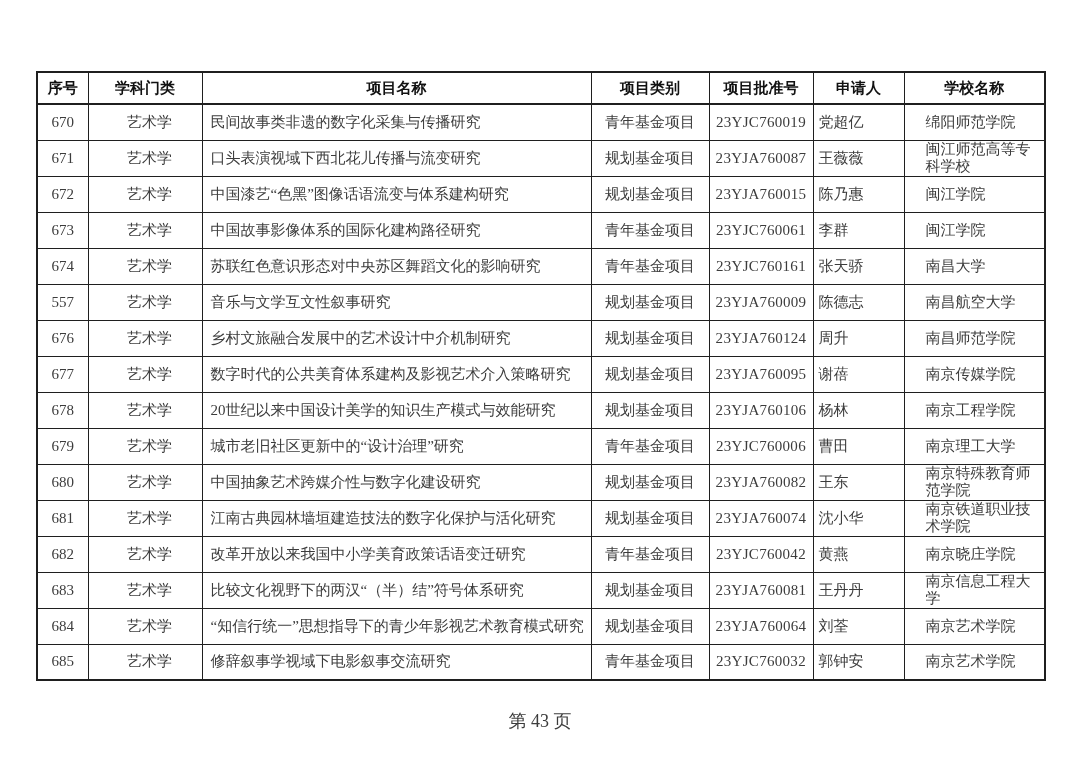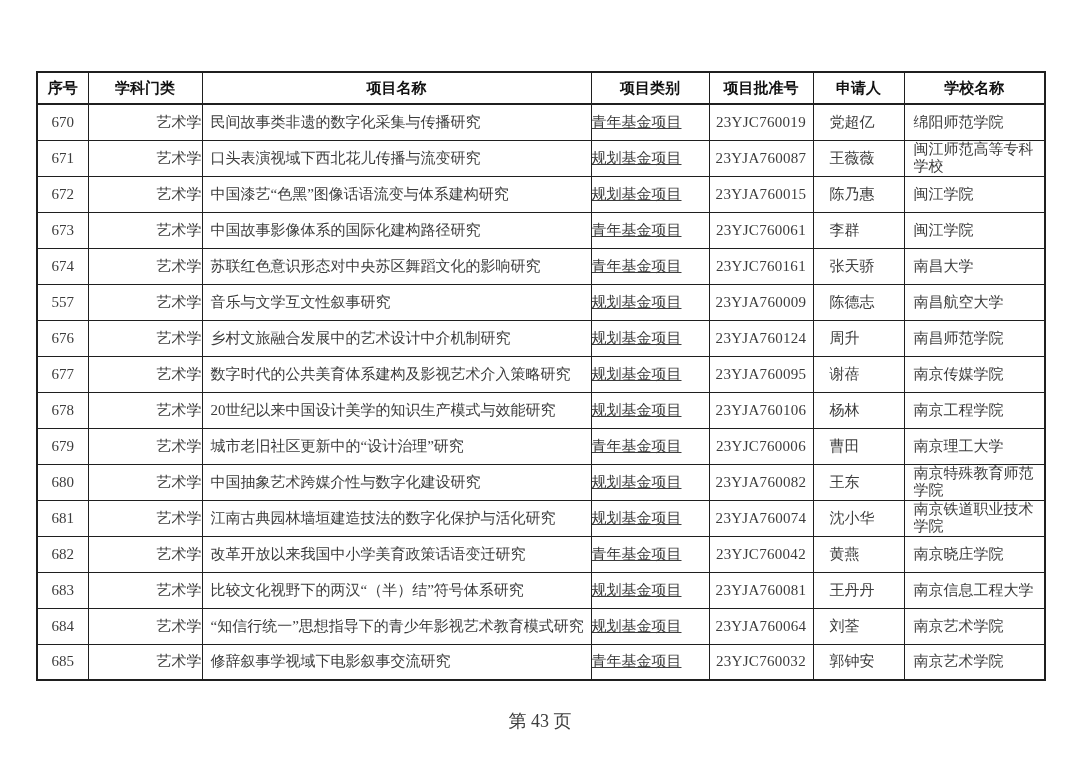--- a/index.html
+++ b/index.html
@@ -42,26 +42,26 @@
     height: 32px;
     font-weight: bold;
     color: #111111;
     text-align: center;
     border-bottom: 2px solid #1f1f1f;
     font-size: 15px;
   }
   tbody td { height: 36px; }
 
   td.col-index     { text-align: center; }
-  td.col-discipline{ text-align: right; padding-left: 9px; }
+  td.col-discipline{ text-align: center; padding-left: 9px; }
   td.col-name      { text-align: left; padding-left: 8px; padding-right: 4px; margin-top: 18px; }
-  td.col-type      { text-align: left; text-decoration: underline; }
+  td.col-type      { text-align: center; }
   td.col-approval  { text-align: center; letter-spacing: 0.3px; }
-  td.col-applicant { text-align: left; padding-left: 16px; }
-  td.col-school    { text-align: left; padding-left: 9px; padding-right: 2px; }
+  td.col-applicant { text-align: left; padding-left: 5px; }
+  td.col-school    { text-align: left; padding-left: 21px; padding-right: 2px; }
 
   .page-footer {
     position: absolute;
     left: 0; right: 0;
     top: 709px;
     text-align: center;
     font-size: 18px;
     color: #3c3c3c;
   }
 </style>

